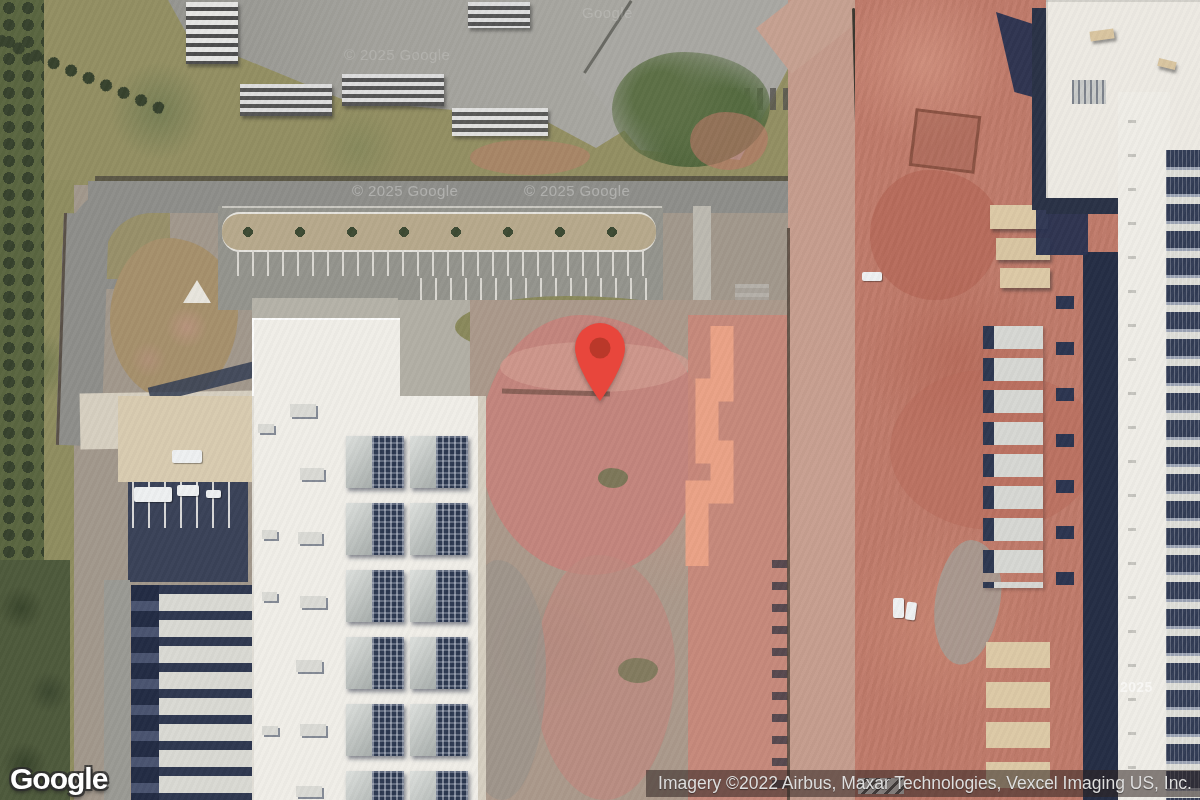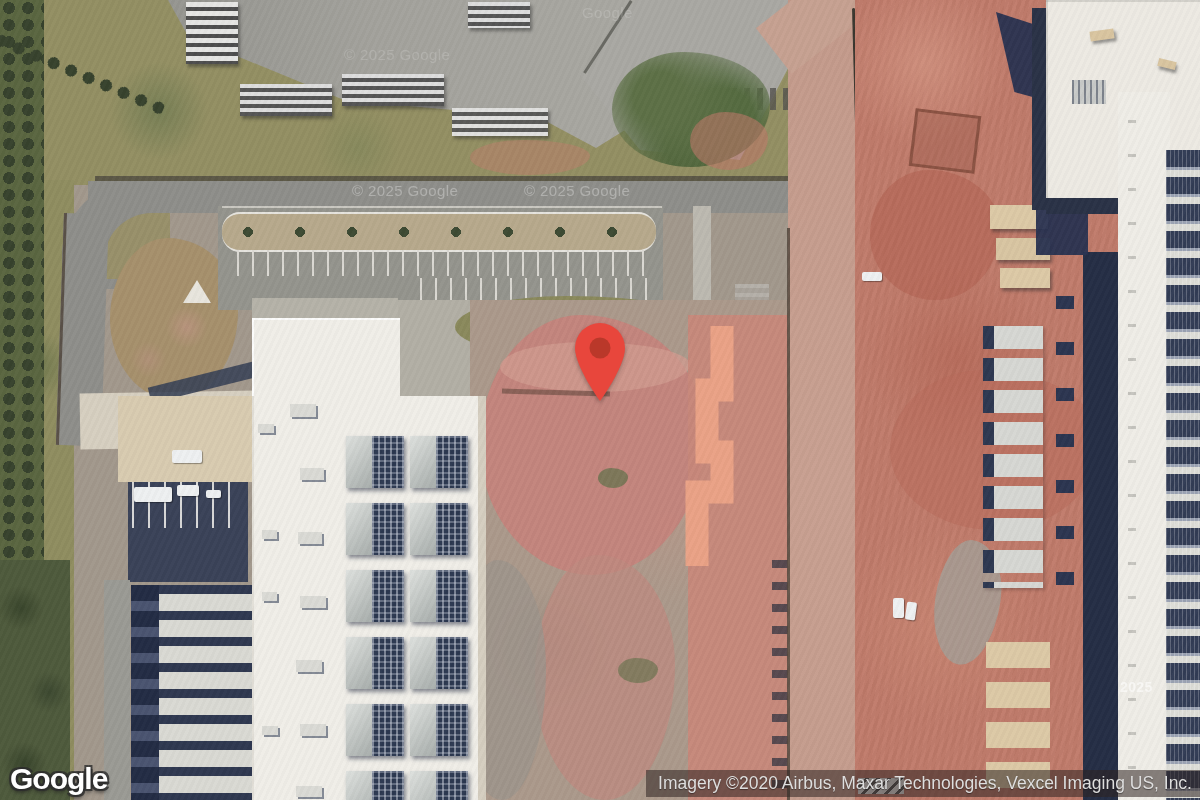--- a/index.html
+++ b/index.html
@@ -266,16 +266,16 @@
   </svg>
 
   <div class="wm" style="left:352px;top:182px;">© 2025 Google</div>
   <div class="wm" style="left:524px;top:182px;">© 2025 Google</div>
   <div class="wm dim" style="left:344px;top:46px;">© 2025 Google</div>
   <div class="wm dim" style="left:582px;top:4px;">Google</div>
   <div class="wm bright" style="left:1120px;top:679px;">2025</div>
 
   <div id="glogo">Google</div>
   <div id="attrbar">
-    <span>Imagery ©2020 Airbus, Maxar Technologies, Vexcel Imaging US, Inc.</span>
+    <span>Imagery ©2022 Airbus, Maxar Technologies, Vexcel Imaging US, Inc.</span>
   </div>
 
 </div>
 
 </body></html>

